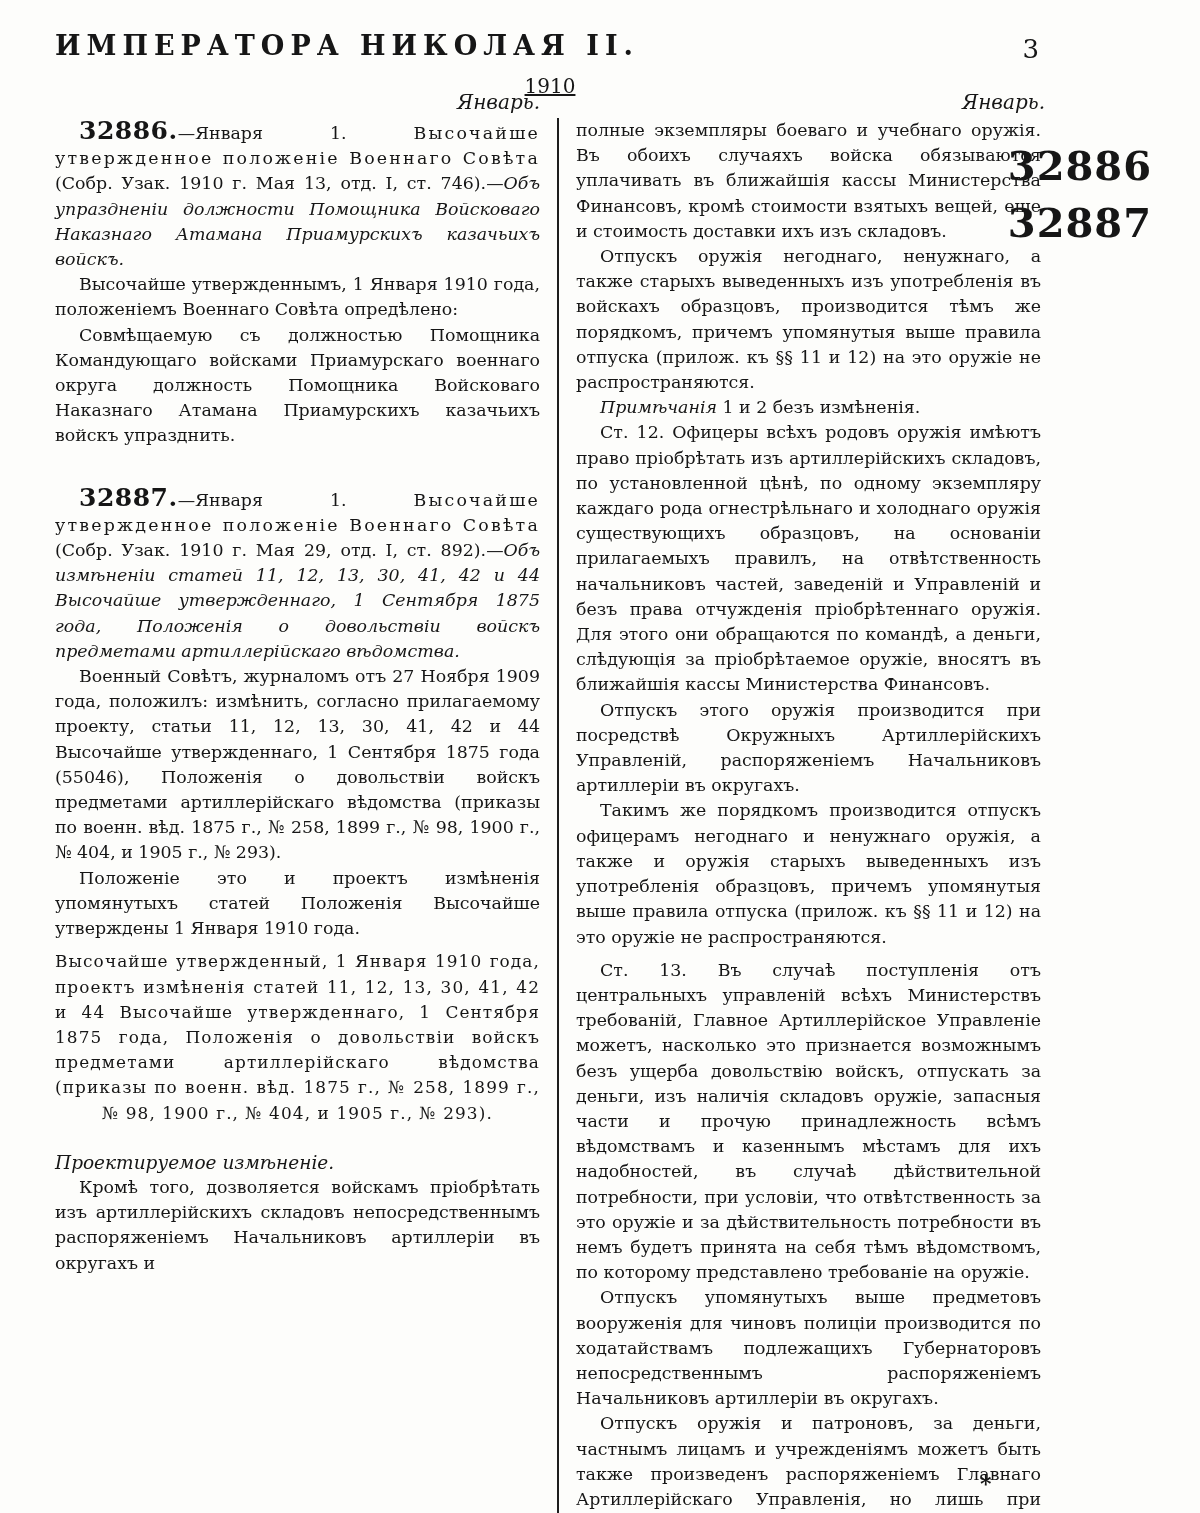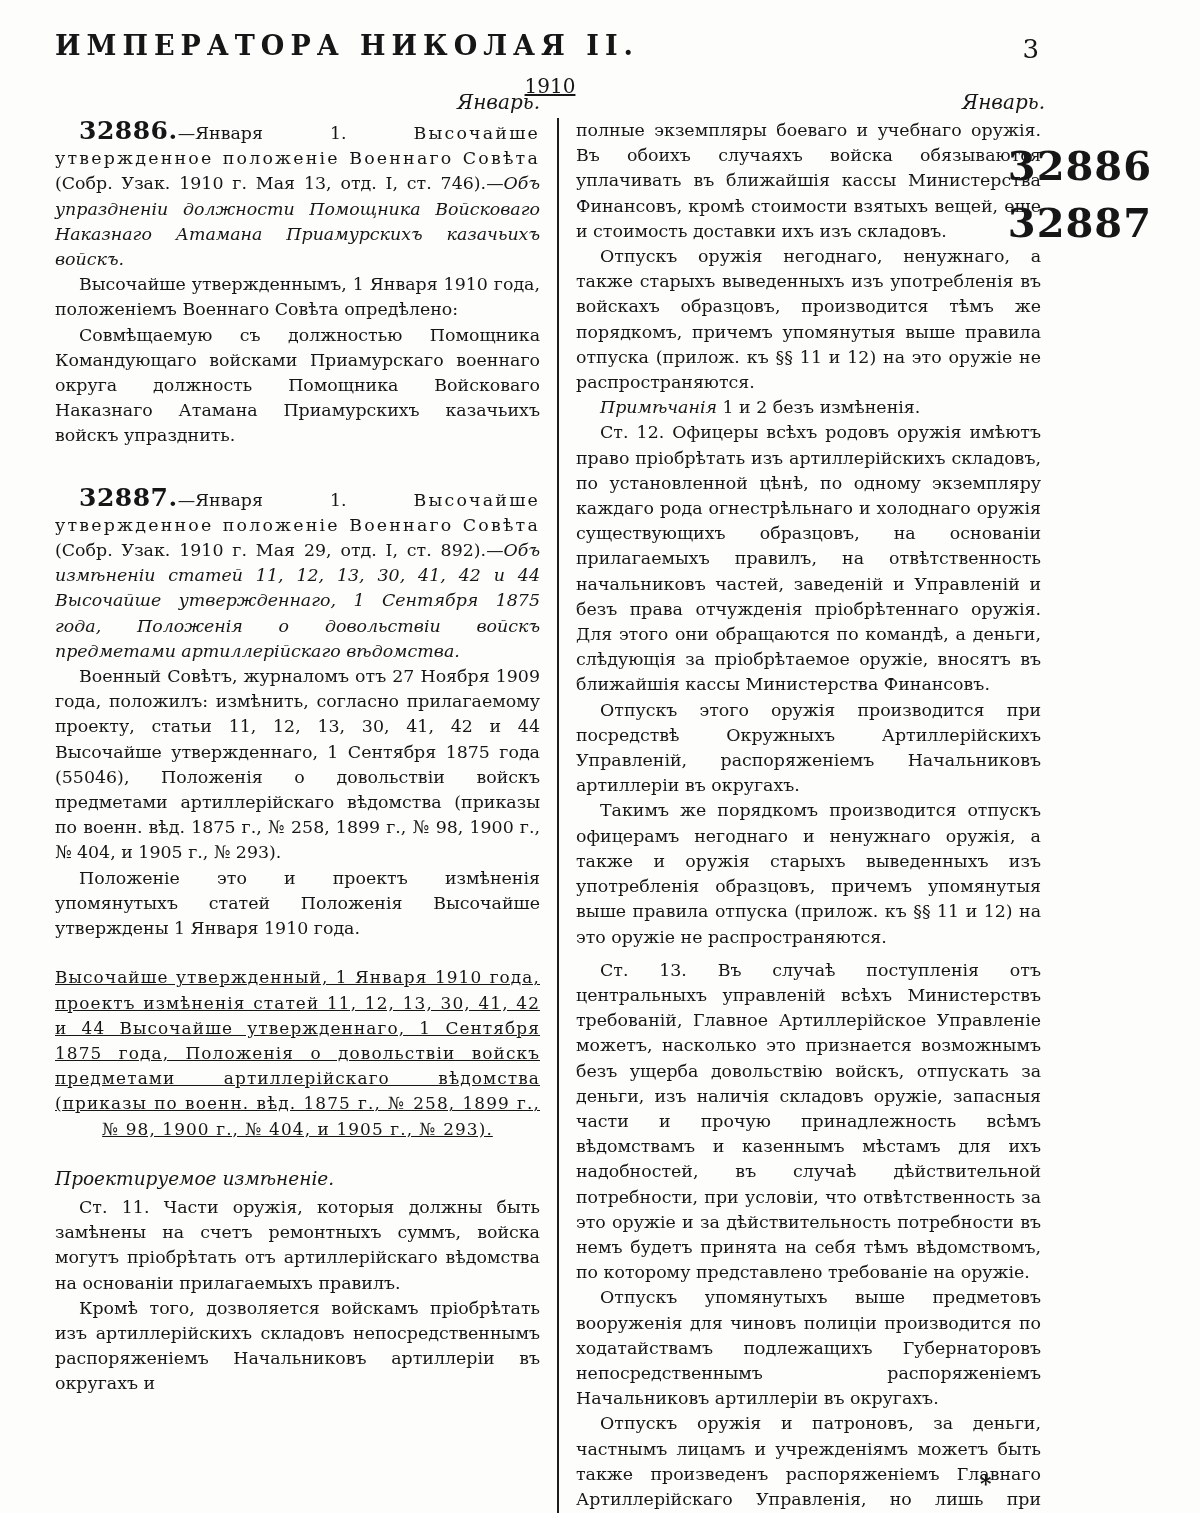--- a/index.html
+++ b/index.html
@@ -69,23 +69,22 @@
   </div>
 
   <div class="columns">
     <div class="column" id="left-column">
         <p class="para indent"><span class="seg-artnum">32886.</span><span class="seg-normal">—Января 1. </span><span class="seg-spaced">Высочайше утвержденное положеніе Военнаго Совѣта</span><span class="seg-normal"> (Собр. Узак. 1910 г. Мая 13, отд. I, ст. 746).—</span><span class="seg-italic">Объ упраздненіи должности Помощника Войсковаго Наказнаго Атамана Приамурскихъ казачьихъ войскъ.</span></p>
         <p class="para indent"><span class="seg-normal">Высочайше утвержденнымъ, 1 Января 1910 года, положеніемъ Военнаго Совѣта опредѣлено:</span></p>
         <p class="para indent"><span class="seg-normal">Совмѣщаемую съ должностью Помощника Командующаго войсками Приамурскаго военнаго округа должность Помощника Войсковаго Наказнаго Атамана Приамурскихъ казачьихъ войскъ упразднить.</span></p>
         <p class="para indent" style="margin-top: 36px;"><span class="seg-artnum">32887.</span><span class="seg-normal">—Января 1. </span><span class="seg-spaced">Высочайше утвержденное положеніе Военнаго Совѣта</span><span class="seg-normal"> (Собр. Узак. 1910 г. Мая 29, отд. I, ст. 892).—</span><span class="seg-italic">Объ измѣненіи статей 11, 12, 13, 30, 41, 42 и 44 Высочайше утвержденнаго, 1 Сентября 1875 года, Положенія о довольствіи войскъ предметами артиллерійскаго вѣдомства.</span></p>
         <p class="para indent"><span class="seg-normal">Военный Совѣтъ, журналомъ отъ 27 Ноября 1909 года, положилъ: измѣнить, согласно прилагаемому проекту, статьи 11, 12, 13, 30, 41, 42 и 44 Высочайше утвержденнаго, 1 Сентября 1875 года (55046), Положенія о довольствіи войскъ предметами артиллерійскаго вѣдомства (приказы по военн. вѣд. 1875 г., № 258, 1899 г., № 98, 1900 г., № 404, и 1905 г., № 293).</span></p>
         <p class="para indent"><span class="seg-normal">Положеніе это и проектъ измѣненія упомянутыхъ статей Положенія Высочайше утверждены 1 Января 1910 года.</span></p>
-        <p class="para gesperrt" style="margin-top: 24px; text-decoration: underline;"><span class="seg-normal">Высочайше утвержденный, 1 Января 1910 года, проектъ измѣненія статей 11, 12, 13, 30, 41, 42 и 44 Высочайше утвержденнаго, 1 Сентября 1875 года, Положенія о довольствіи войскъ предметами артиллерійскаго вѣдомства (приказы по военн. вѣд. 1875 г., № 258, 1899 г., № 98, 1900 г., № 404, и 1905 г., № 293).</span></p>
+        <p class="para gesperrt" style="margin-top: 8px;"><span class="seg-normal">Высочайше утвержденный, 1 Января 1910 года, проектъ измѣненія статей 11, 12, 13, 30, 41, 42 и 44 Высочайше утвержденнаго, 1 Сентября 1875 года, Положенія о довольствіи войскъ предметами артиллерійскаго вѣдомства (приказы по военн. вѣд. 1875 г., № 258, 1899 г., № 98, 1900 г., № 404, и 1905 г., № 293).</span></p>
         <p class="para align-center section-heading" style="margin-top: 24px;"><span class="seg-italic">Проектируемое измѣненіе.</span></p>
-        <p class="para indent" style="margin-top: 4px;"><span class="seg-normal">Ст. 11. Части оружія, которыя должны быть замѣнены на счетъ ремонтныхъ суммъ, войска могутъ пріобрѣтать отъ артиллерійскаго вѣдомства на основаніи прилагаемыхъ правилъ.</span></p>
         <p class="para indent"><span class="seg-normal">Кромѣ того, дозволяется войскамъ пріобрѣтать изъ артиллерійскихъ складовъ непосредственнымъ распоряженіемъ Начальниковъ артиллеріи въ округахъ и</span></p>
       </div>
     <div class="column-divider"></div>
     <div class="column" id="right-column">
         <p class="para"><span class="seg-normal">полные экземпляры боеваго и учебнаго оружія. Въ обоихъ случаяхъ войска обязываются уплачивать въ ближайшія кассы Министерства Финансовъ, кромѣ стоимости взятыхъ вещей, еще и стоимость доставки ихъ изъ складовъ.</span></p>
         <p class="para indent"><span class="seg-normal">Отпускъ оружія негоднаго, ненужнаго, а также старыхъ выведенныхъ изъ употребленія въ войскахъ образцовъ, производится тѣмъ же порядкомъ, причемъ упомянутыя выше правила отпуска (прилож. къ §§ 11 и 12) на это оружіе не распространяются.</span></p>
         <p class="para indent"><span class="seg-italic">Примѣчанія</span><span class="seg-normal"> 1 и 2 безъ измѣненія.</span></p>
         <p class="para indent"><span class="seg-normal">Ст. 12. Офицеры всѣхъ родовъ оружія имѣютъ право пріобрѣтать изъ артиллерійскихъ складовъ, по установленной цѣнѣ, по одному экземпляру каждаго рода огнестрѣльнаго и холоднаго оружія существующихъ образцовъ, на основаніи прилагаемыхъ правилъ, на отвѣтственность начальниковъ частей, заведеній и Управленій и безъ права отчужденія пріобрѣтеннаго оружія. Для этого они обращаются по командѣ, а деньги, слѣдующія за пріобрѣтаемое оружіе, вносятъ въ ближайшія кассы Министерства Финансовъ.</span></p>
         <p class="para indent"><span class="seg-normal">Отпускъ этого оружія производится при посредствѣ Окружныхъ Артиллерійскихъ Управленій, распоряженіемъ Начальниковъ артиллеріи въ округахъ.</span></p>
         <p class="para indent"><span class="seg-normal">Такимъ же порядкомъ производится отпускъ офицерамъ негоднаго и ненужнаго оружія, а также и оружія старыхъ выведенныхъ изъ употребленія образцовъ, причемъ упомянутыя выше правила отпуска (прилож. къ §§ 11 и 12) на это оружіе не распространяются.</span></p>

